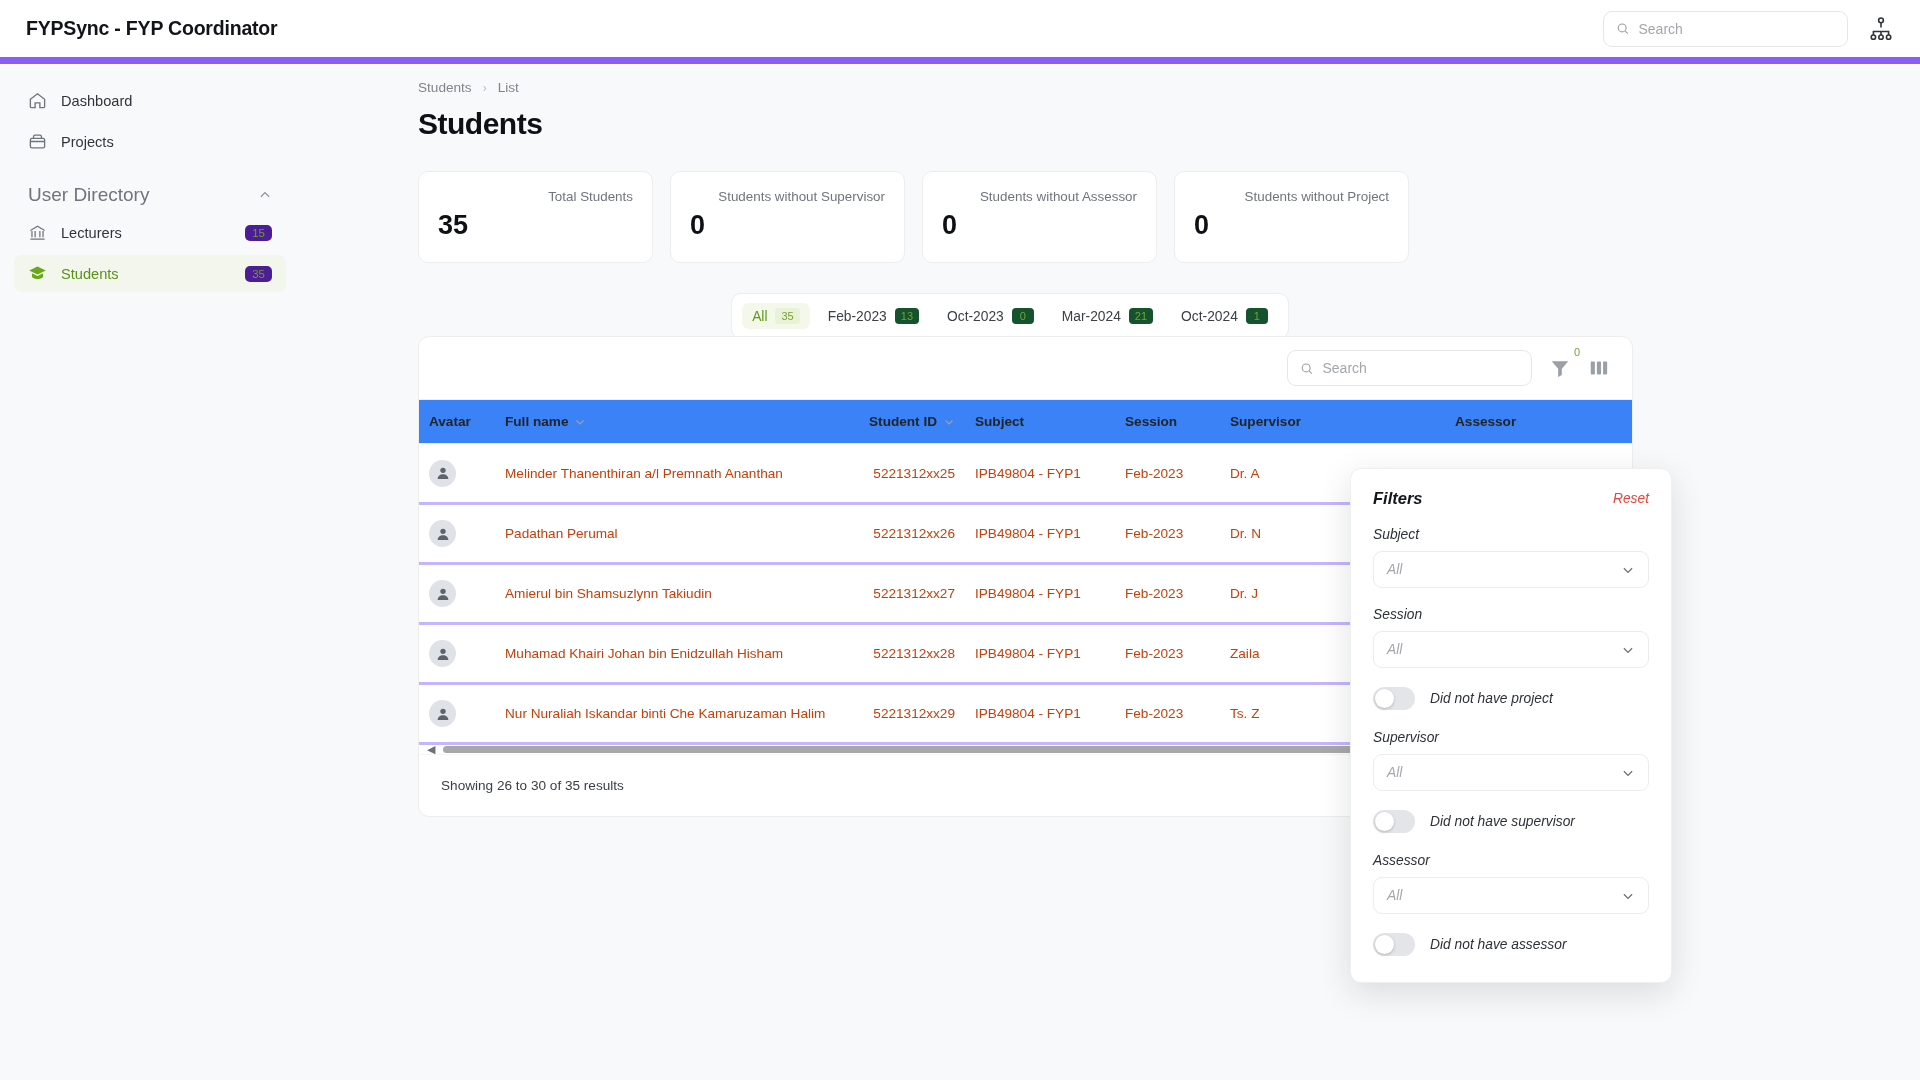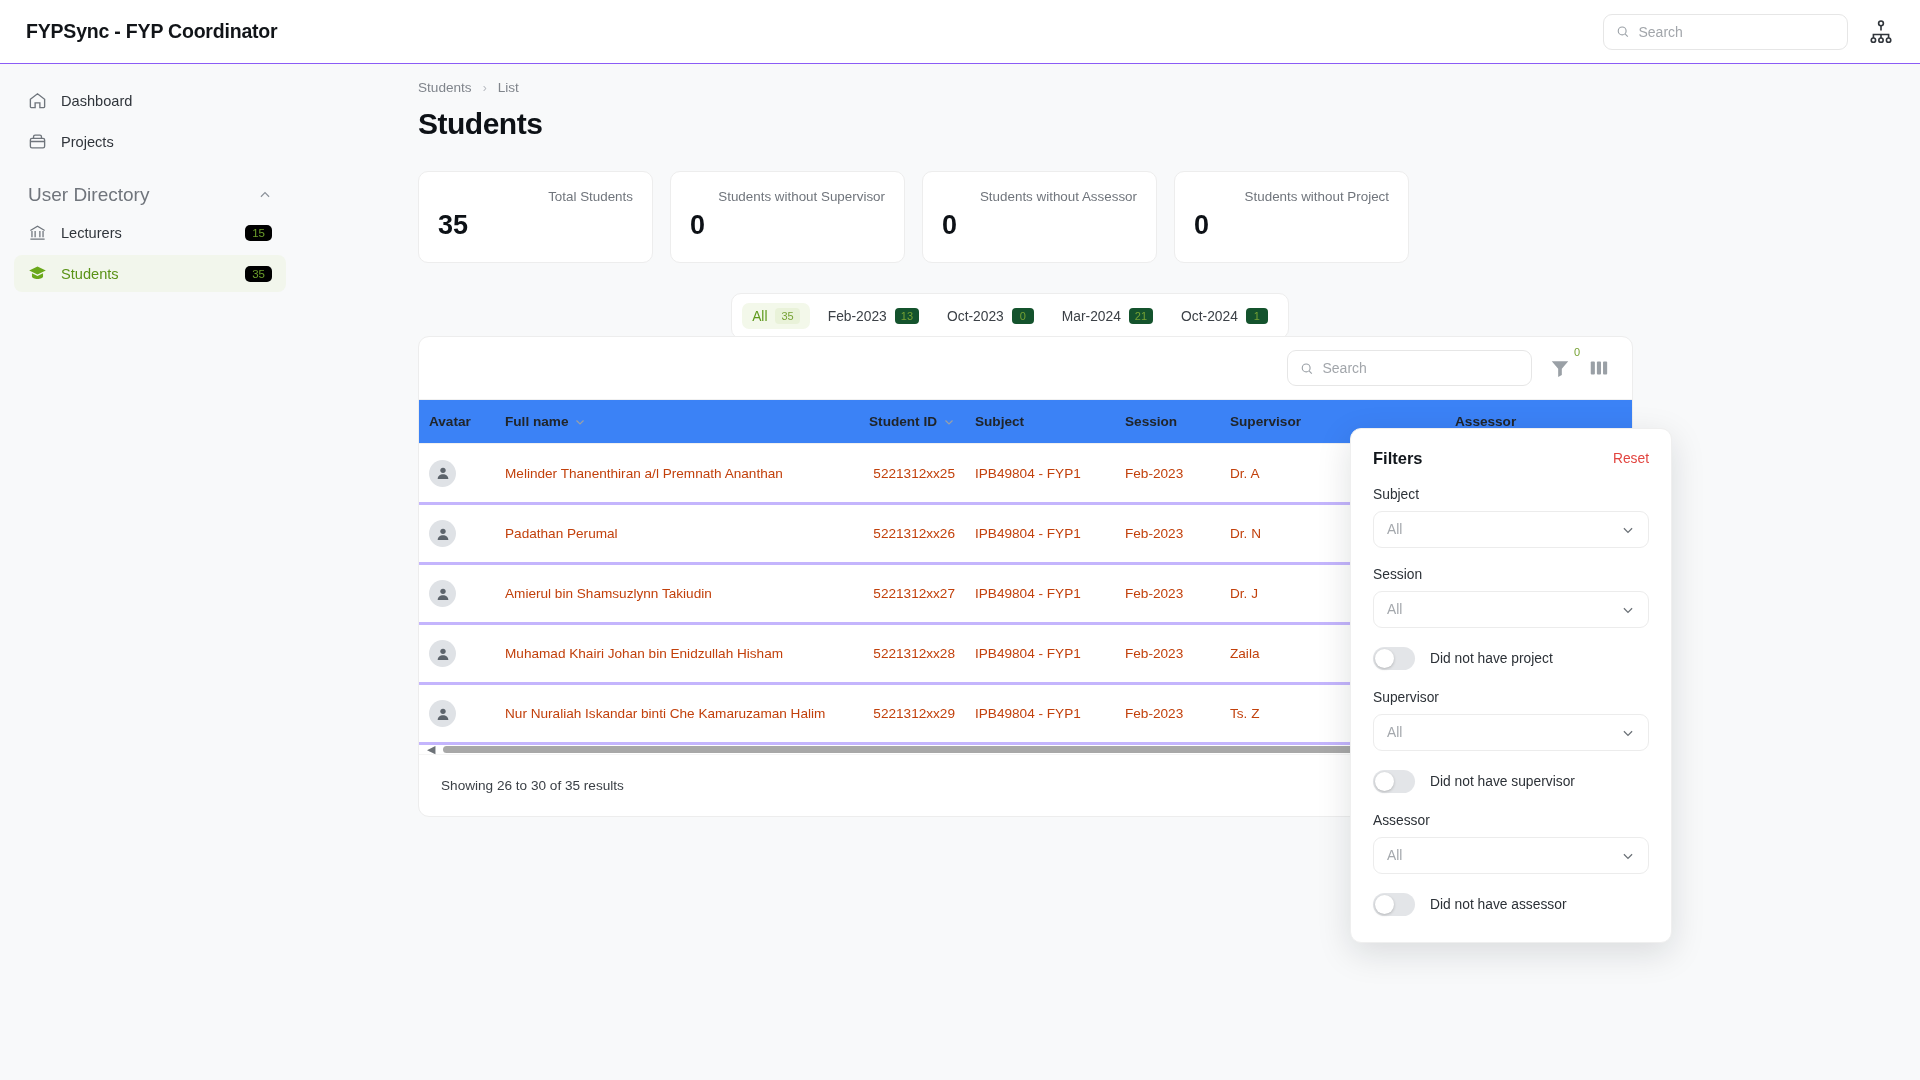--- a/index.html
+++ b/index.html
@@ -6,21 +6,21 @@
   html, body {
     width: 1920px; height: 1080px;
     font-family: "Liberation Sans", sans-serif;
     background: #f8f9fa;
     overflow: hidden;
     -webkit-font-smoothing: antialiased;
   }
   
   .topbar {
     position: absolute; top: 0; left: 0; width: 1920px; height: 64px;
-    background: #ffffff; border-bottom: 1px solid #8b5cf6;
+    background: #ffffff; border-bottom: 7px solid #8b5cf6;
     display: flex; align-items: center; z-index: 40;
   }
   .brand {
     margin-left: 26px; font-size: 19.5px; font-weight: bold; color: #111418;
     letter-spacing: -.2px;
   }
   .topbar-right {
     margin-left: auto; display: flex; align-items: center; gap: 20px; margin-right: 26px;
   }
   .top-search {
@@ -43,21 +43,21 @@
     height: 37px; margin: 0 14px 4px 14px; padding: 0 14px;
     display: flex; align-items: center; gap: 14px;
     border-radius: 8px; cursor: pointer;
     font-size: 14.6px; color: #30353b;
   }
   .nav-item .ico { width: 19px; height: 19px; color: #6f757c; flex: 0 0 19px; }
   .nav-item.active { background: #f2f6ec; color: #5a9216; font-weight: 500; }
   .nav-item.active .ico { color: #6aa81a; }
   .nav-item .lbl { flex: 1; }
   .count-badge {
-    background: #000000; color: #6c9f2b; font-size: 11.5px; font-weight: 500;
+    background: #4c1d95; color: #6c9f2b; font-size: 11.5px; font-weight: 500;
     border-radius: 5px; padding: 2px 7px; min-width: 25px; text-align: center;
   }
   .group-head {
     display: flex; align-items: center; margin: 24px 28px 8px 28px;
     font-size: 19px; color: #70757c;
   }
   .group-head .chev { margin-left: auto; width: 14px; height: 14px; color: #8a9098; }
 
   
   .main { position: absolute; top: 64px; left: 300px; width: 1620px; height: 1016px; }
@@ -172,24 +172,25 @@
     font-size: 13.6px; color: #2b3036; cursor: pointer;
   }
   .page-next {
     width: 36px; height: 36px; border: 1px solid #e9e9e9; border-radius: 9px;
     display: flex; align-items: center; justify-content: center; color: #8c9299; cursor: pointer;
     background: #fff;
   }
 
   
   .filters-panel {
-    position: absolute; top: 428px; left: 1350px; width: 322px;
+    position: absolute; top: 468px; left: 1350px; width: 322px;
     background: #fff; border: 1px solid #efefef; border-radius: 11px;
     box-shadow: 0 10px 34px rgba(18,22,28,.13); padding: 20px 22px 26px 22px;
     z-index: 30;
+    font-style: italic;
   }
   .fp-head { display: flex; align-items: center; margin-bottom: 19px; }
   .fp-title { font-size: 16.5px; font-weight: bold; color: #12171c; }
   .fp-reset { margin-left: auto; font-size: 13.8px; color: #e2443f; cursor: pointer; }
   .f-label { font-size: 13.8px; color: #2c3137; margin-bottom: 9px; }
   .f-select {
     height: 37px; border: 1px solid #ececec; border-radius: 9px; display: flex;
     align-items: center; padding: 0 13px; font-size: 13.8px; color: #a4a8ad;
     cursor: pointer; margin-bottom: 19px; background: #fff;
   }

